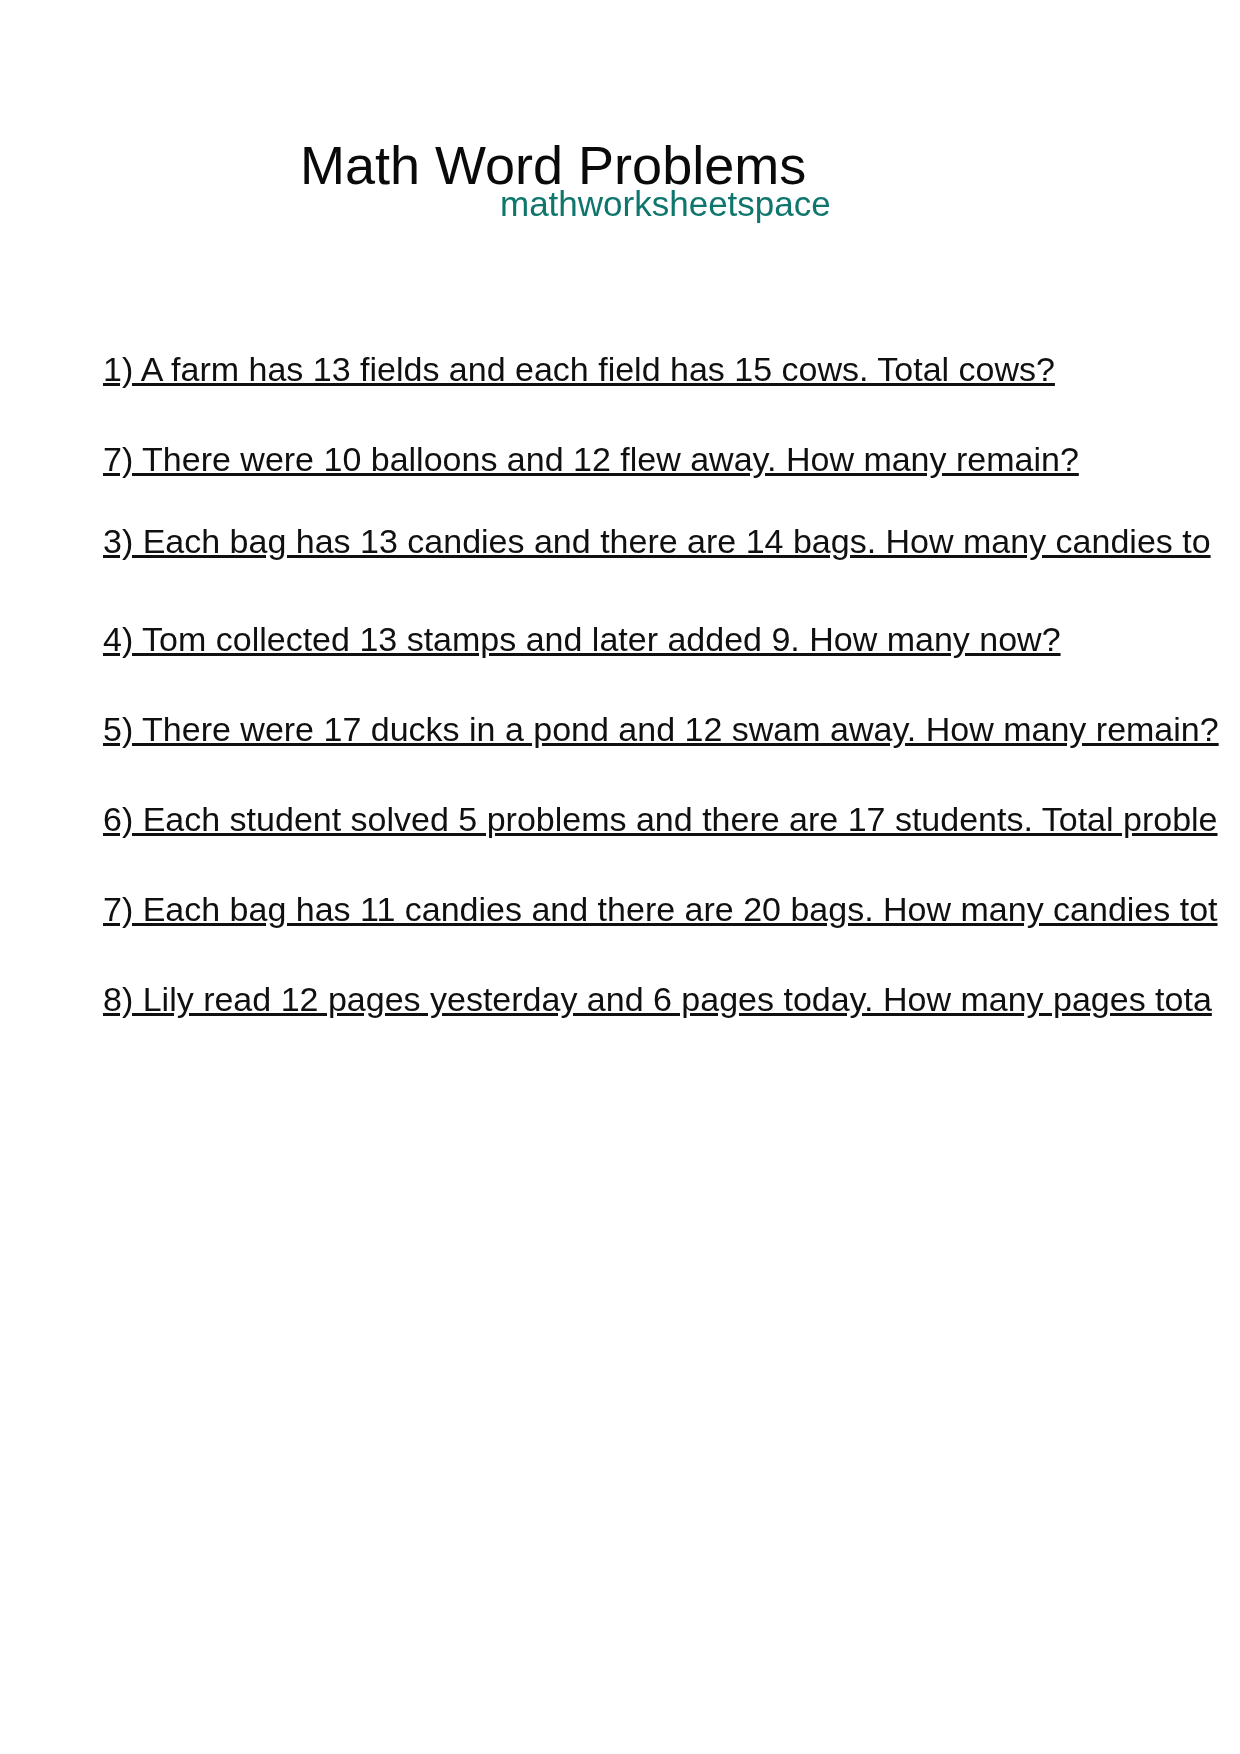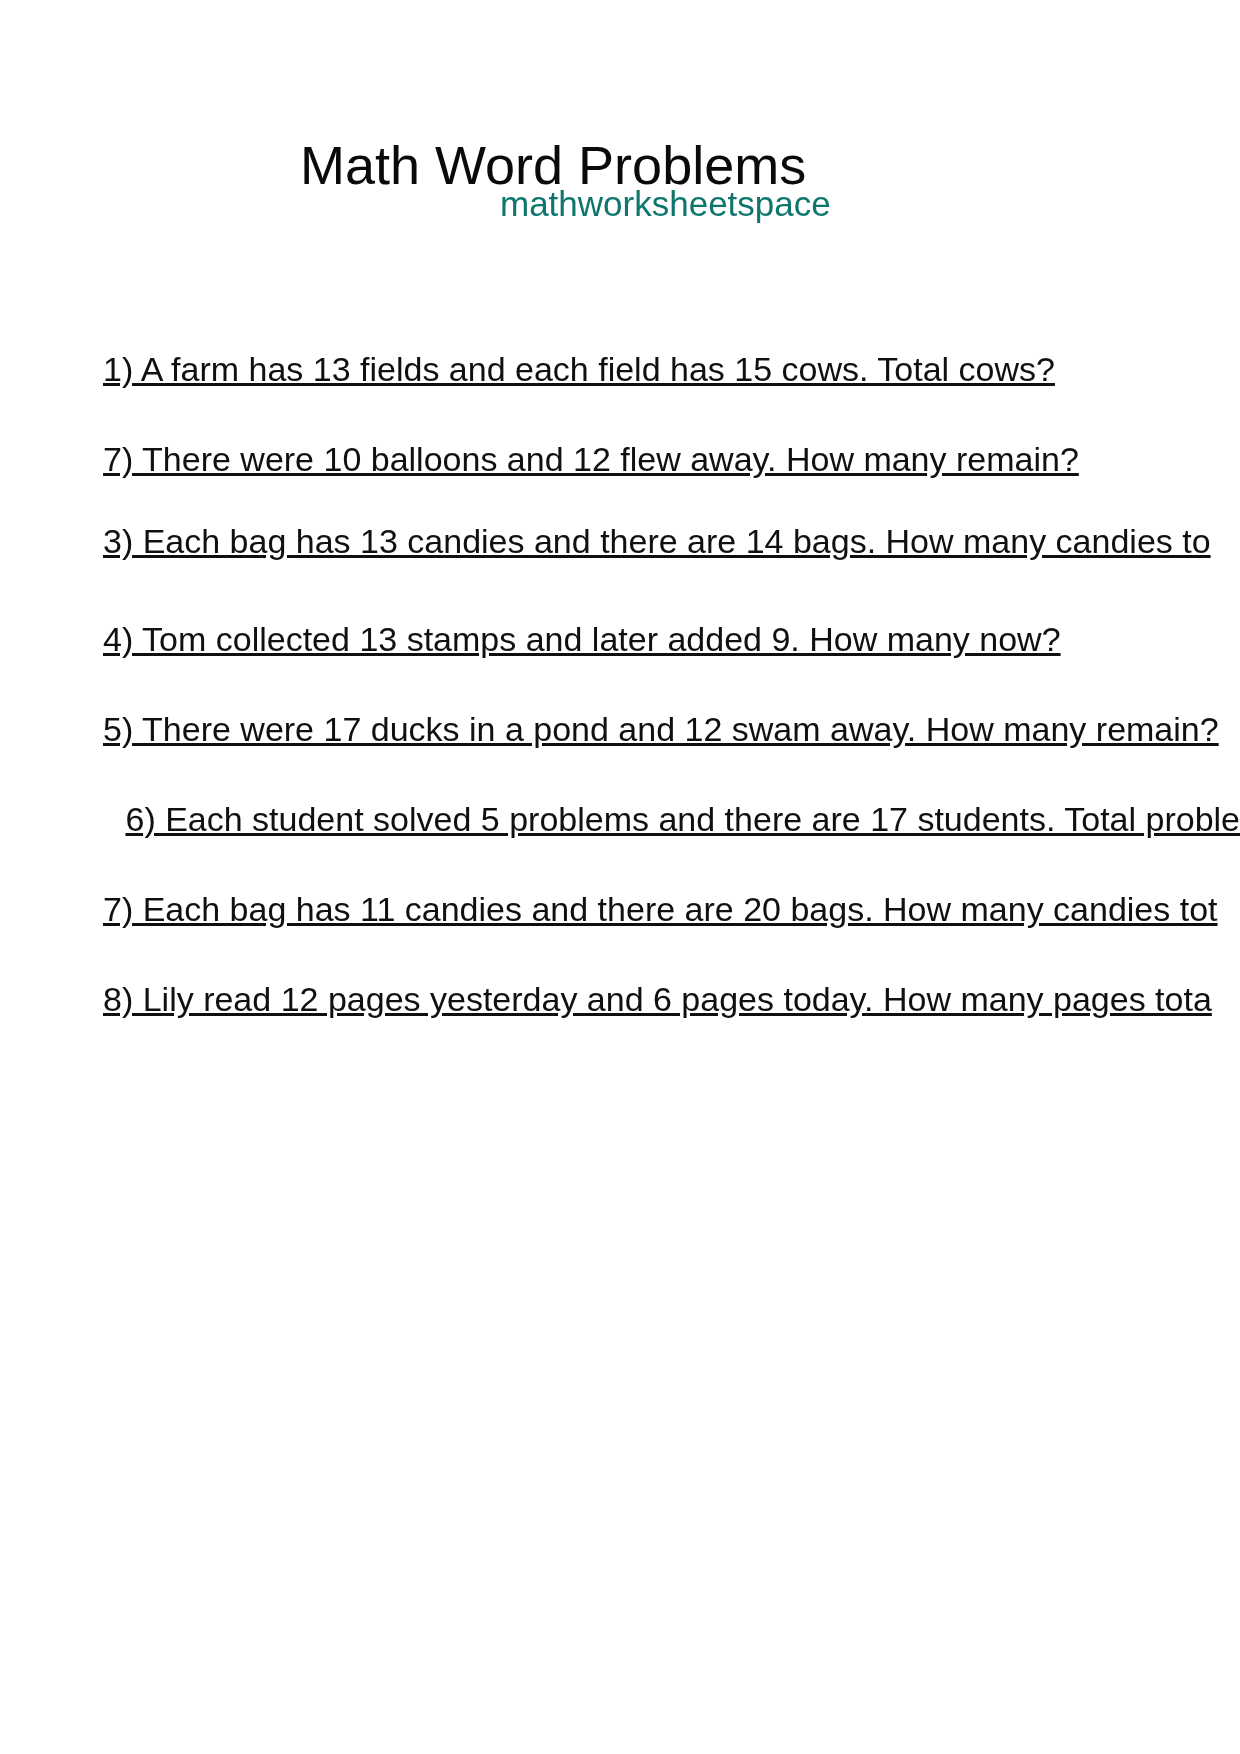--- a/index.html
+++ b/index.html
@@ -51,21 +51,21 @@
     color: #101010;
     white-space: nowrap;
     overflow: hidden;
     text-decoration: underline;
   }
   .problem-row:nth-child(1) { top: 0px; }
   .problem-row:nth-child(2) { top: 90px; }
   .problem-row:nth-child(3) { top: 172px; }
   .problem-row:nth-child(4) { top: 270px; }
   .problem-row:nth-child(5) { top: 360px; }
-  .problem-row:nth-child(6) { top: 450px; text-align: right; }
+  .problem-row:nth-child(6) { top: 450px; }
   .problem-row:nth-child(7) { top: 540px; }
   .problem-row:nth-child(8) { top: 630px; }
 </style>
 </head>
 <body>
 
 <h1 class="doc-title">Math Word Problems</h1>
 
 <div class="doc-subtitle">mathworksheetspace</div>
 

